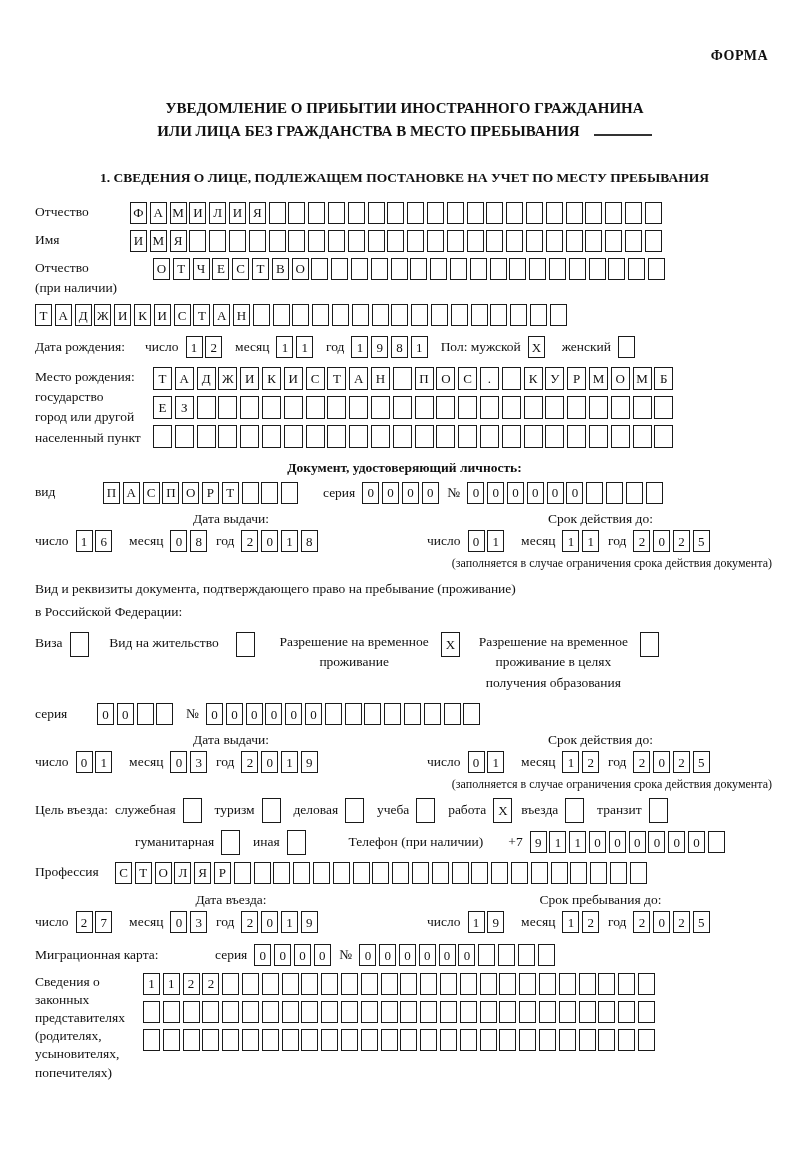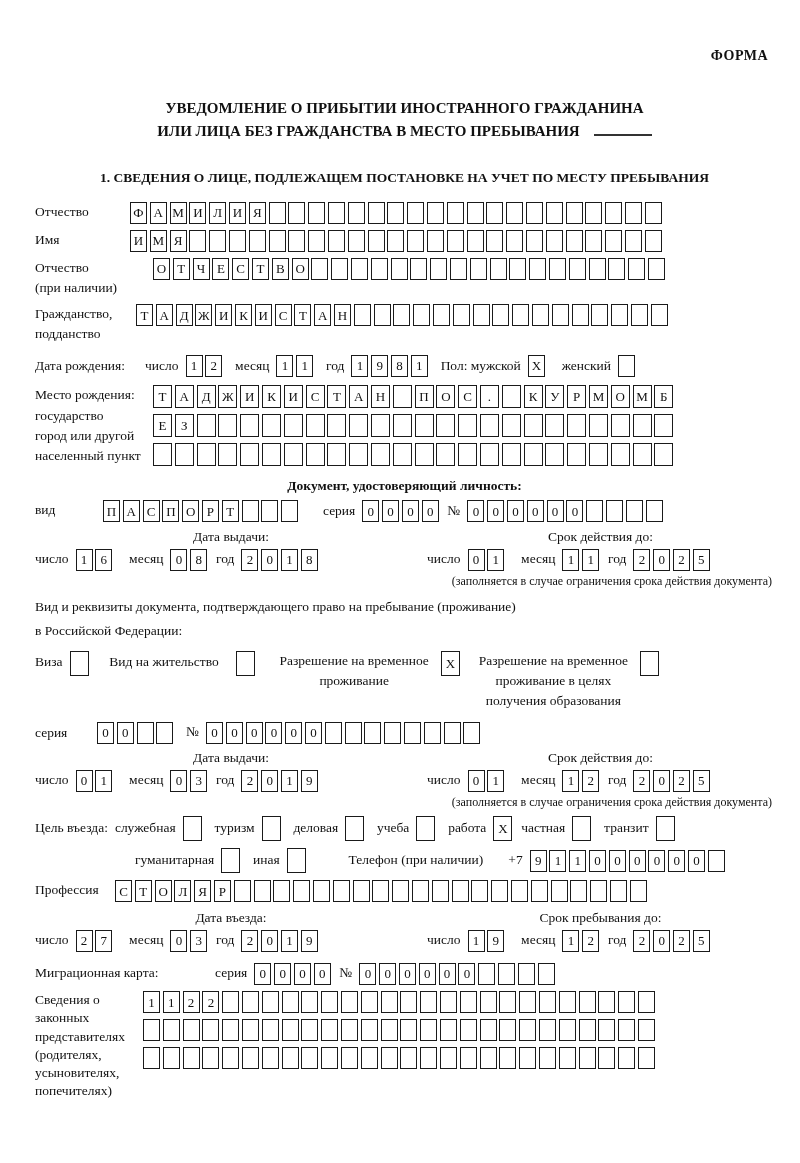--- a/index.html
+++ b/index.html
@@ -158,24 +158,20 @@
         <span class="cell"></span>
         <span class="cell"></span>
         <span class="cell"></span>
         <span class="cell"></span>
         <span class="cell"></span>
         <span class="cell"></span>
       </span>
   </div>
 
   <div class="frow">
-    <span class="flabel w101">
-      <div>Гражданство,</div>
-      <div>подданство</div>
-    </span>
     <span class="cells">
         <span class="cell">Т</span>
         <span class="cell">А</span>
         <span class="cell">Д</span>
         <span class="cell">Ж</span>
         <span class="cell">И</span>
         <span class="cell">К</span>
         <span class="cell">И</span>
         <span class="cell">С</span>
         <span class="cell">Т</span>
@@ -524,21 +520,21 @@
         <span class="cell"></span>
       </span>
     <span class="dl gap10">учеба</span>
     <span class="cells big">
         <span class="cell"></span>
       </span>
     <span class="dl gap10">работа</span>
     <span class="cells big">
         <span class="cell">X</span>
       </span>
-    <span class="dl gap6">частная</span>
+    <span class="dl gap6">въезда</span>
     <span class="cells big">
         <span class="cell"></span>
       </span>
     <span class="dl gap10">транзит</span>
     <span class="cells big">
         <span class="cell"></span>
       </span>
   </div>
 
   <div class="purpose" style="padding-left:100px;">

